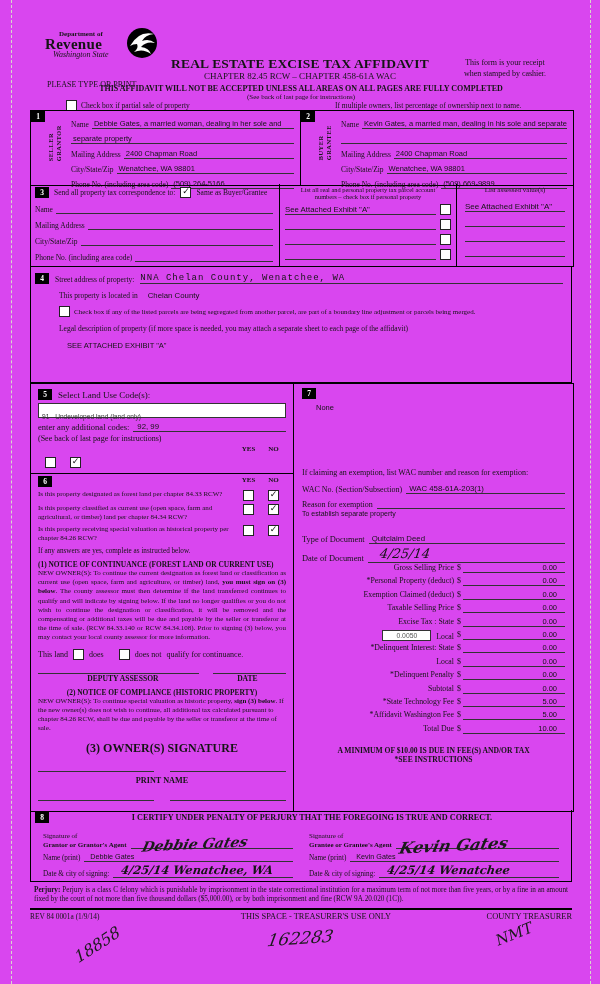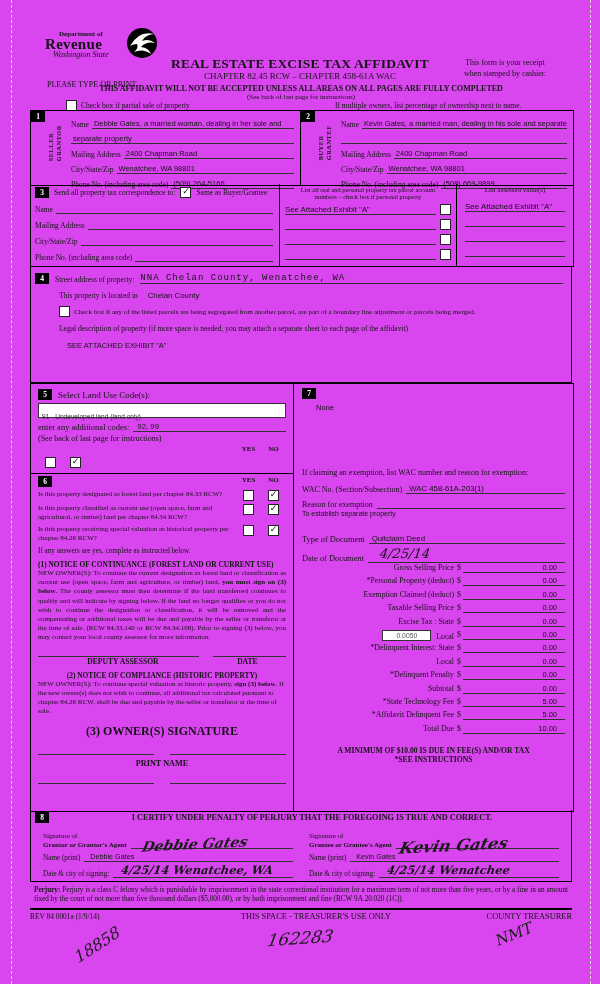--- a/index.html
+++ b/index.html
@@ -292,20 +292,28 @@
         <div class="qrow">
           <span class="qt">Is this property receiving special valuation as historical property per chapter 84.26 RCW?</span>
           <span class="qcol"><span class="cb"></span></span>
           <span class="qcol"><span class="cb"><span class="tick">✓</span></span></span>
         </div>
         <div style="font-size:7.2px;margin-top:4px;">If any answers are yes, complete as instructed below.</div>
 
         <div class="ntitle" style="text-align:left;">(1) NOTICE OF CONTINUANCE  (FOREST LAND OR CURRENT USE)</div>
         <div class="notice"><span>NEW OWNER(S): To continue the current designation as forest land or classification as current use (open space, farm and agriculture, or timber) land, </span><span class="b">you must sign on (3) below</span><span>. The county assessor must then determine if the land transferred continues to qualify and will indicate by signing below. If the land no longer qualifies or you do not wish to continue the designation or classification, it will be removed and the compensating or additional taxes will be due and payable by the seller or transferor at the time of sale. (RCW 84.33.140 or RCW 84.34.108). Prior to signing (3) below, you may contact your local county assessor for more information.</span></div>
 
+        <div style="display:flex;align-items:center;gap:5px;margin-top:6px;font-size:8px;">
+          <span>This land</span>
+          <span class="cb"></span>
+          <span>does</span>
+          <span class="cb" style="margin-left:10px;"></span>
+          <span>does not</span>
+          <span>qualify for continuance.</span>
+        </div>
 
         <div style="display:flex;gap:14px;margin-top:13px;">
           <span class="ul" style="flex:2.2;"></span>
           <span class="ul" style="flex:1;"></span>
         </div>
         <div style="display:flex;gap:1px;font-size:7.6px;font-weight:bold;">
           <span style="flex:2.2;text-align:center;">DEPUTY ASSESSOR</span>
           <span style="flex:1;text-align:center;">DATE</span>
         </div>
 
@@ -404,21 +412,21 @@
           <span class="fl">Subtotal</span>
           <span class="fd">$</span>
           <span class="fv">0.00</span>
         </div>
       <div class="fee">
           <span class="fl">*State Technology Fee</span>
           <span class="fd">$</span>
           <span class="fv">5.00</span>
         </div>
       <div class="fee">
-          <span class="fl">*Affidavit Delinquent Fee</span>
+          <span class="fl">*Affidavit Washington Fee</span>
           <span class="fd">$</span>
           <span class="fv">5.00</span>
         </div>
       <div class="fee">
           <span class="fl">Total Due</span>
           <span class="fd">$</span>
           <span class="fv">10.00</span>
         </div>
 
       <div class="ctr b" style="font-size:7.6px;margin-top:9px;">A MINIMUM OF $10.00 IS DUE IN FEE(S) AND/OR TAX</div>

